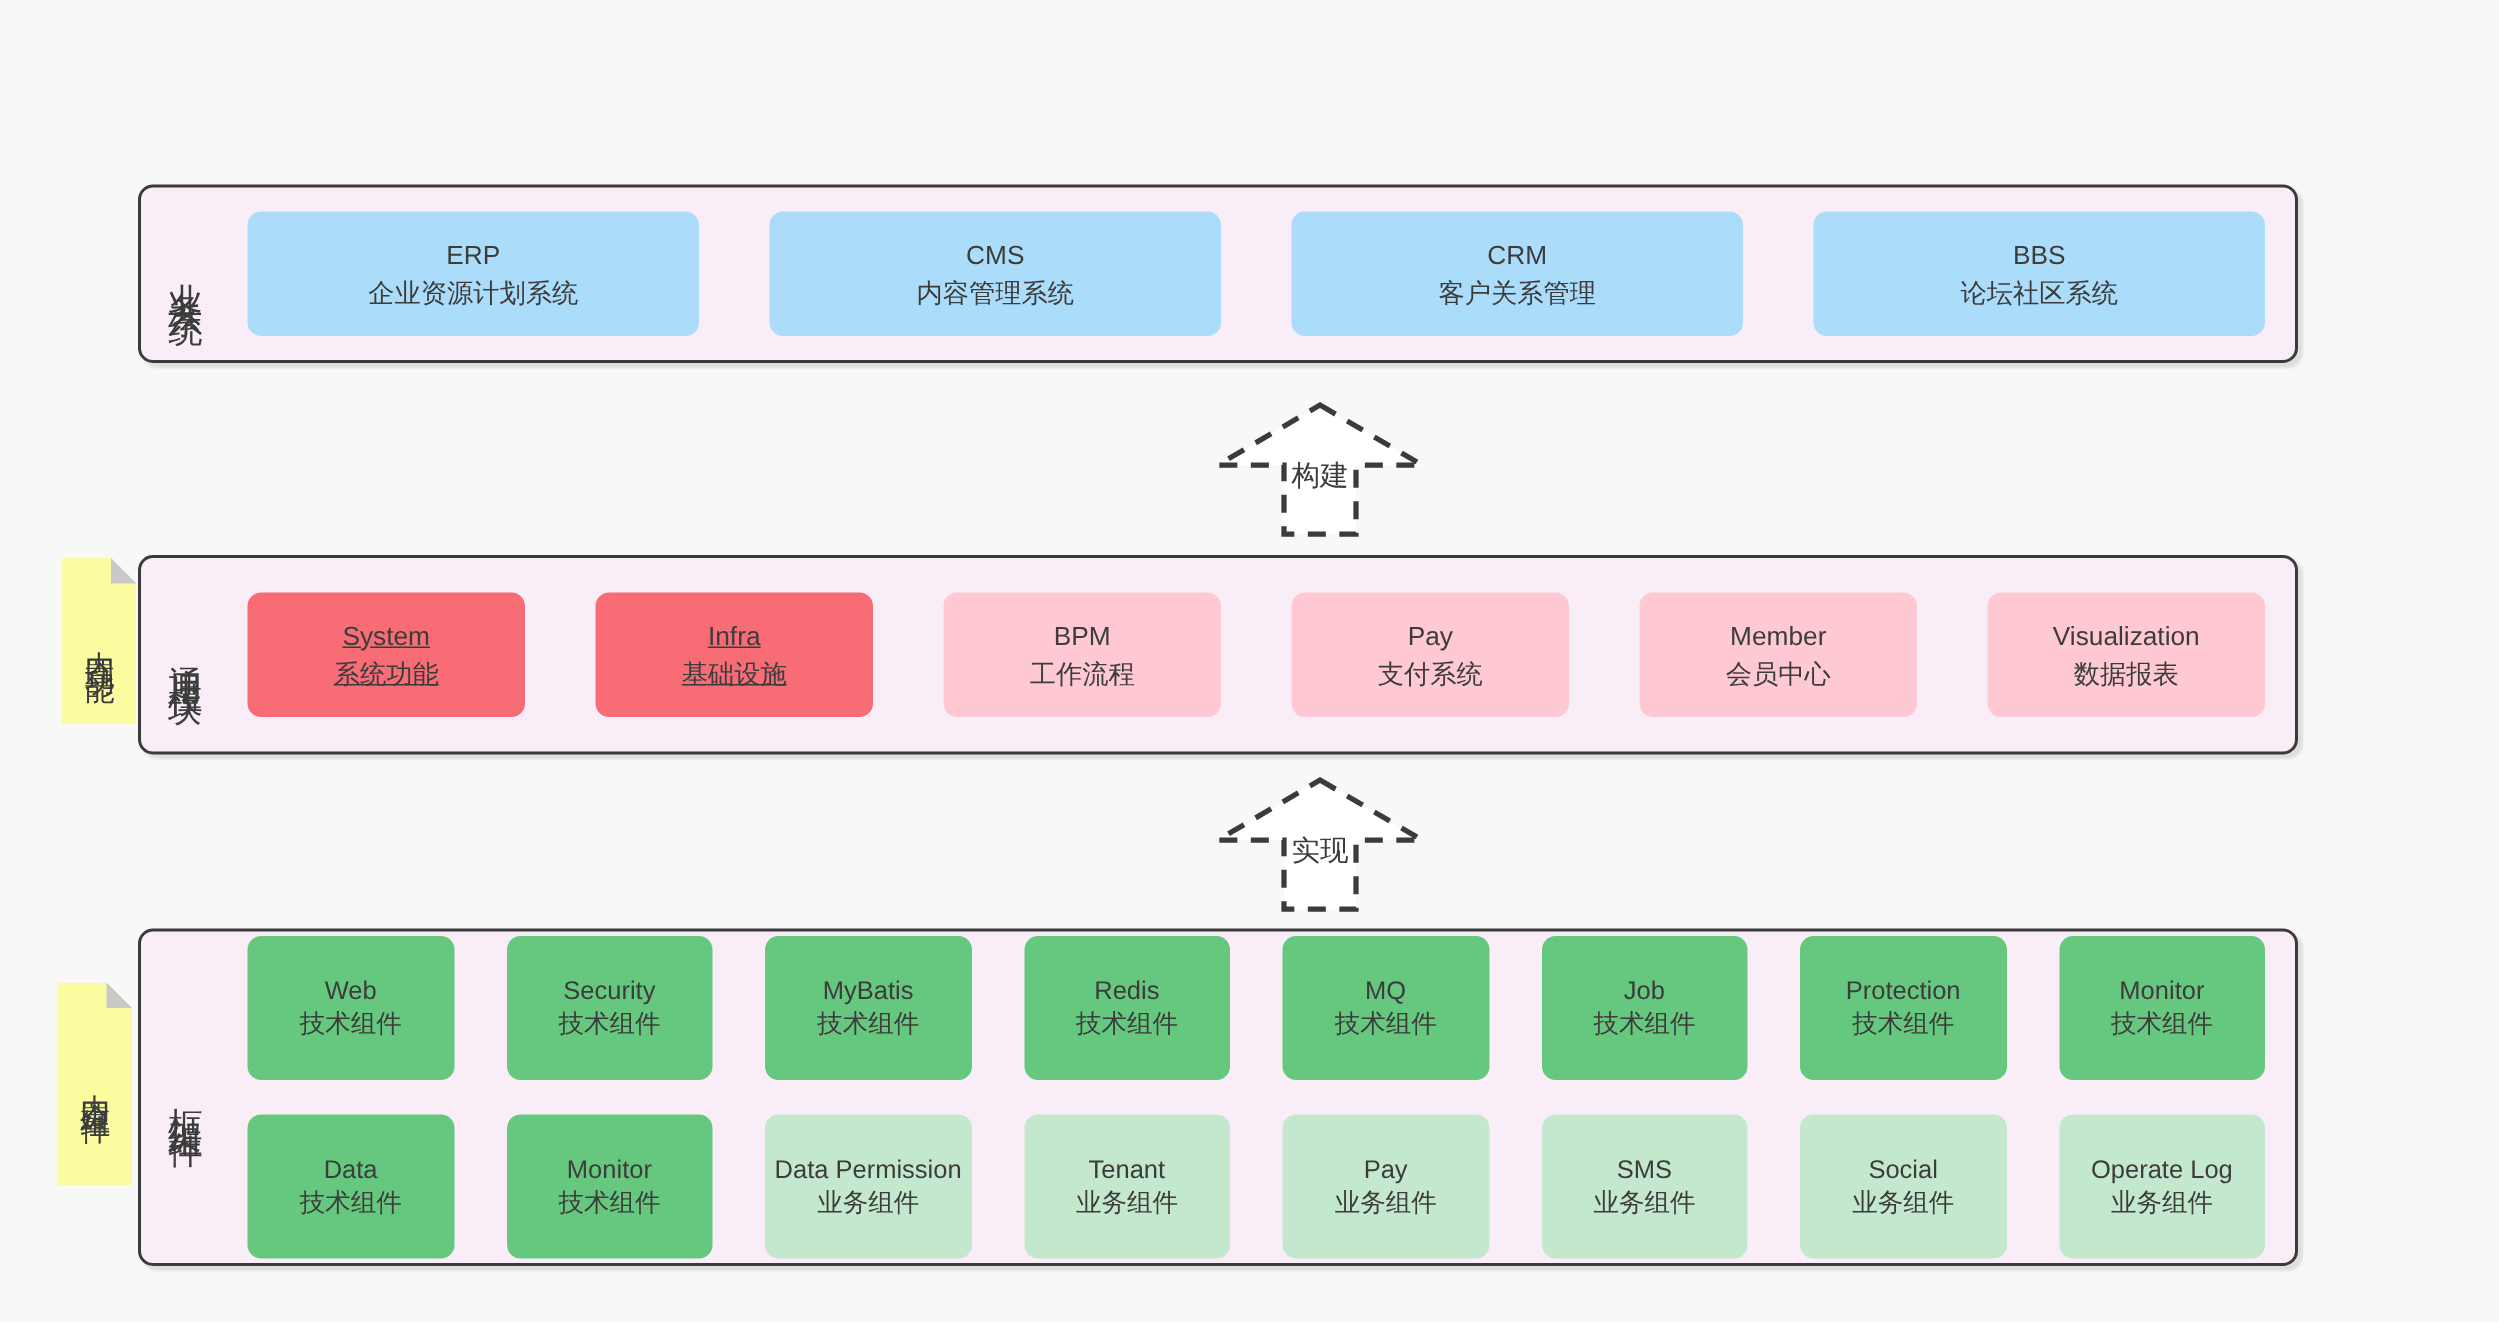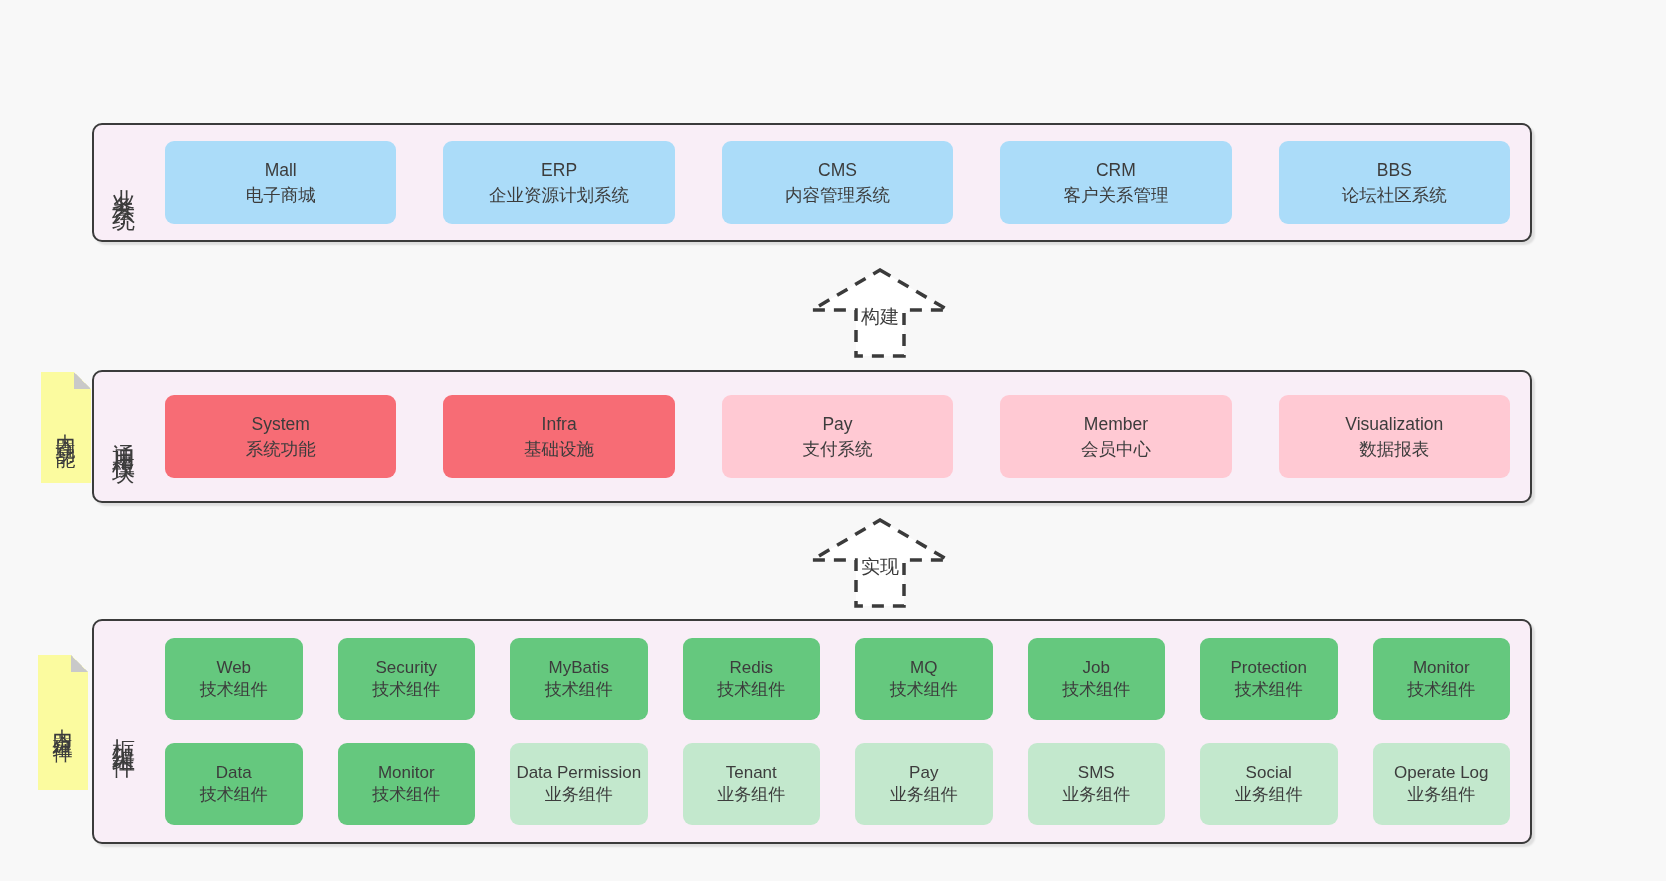--- a/index.html
+++ b/index.html
@@ -37,23 +37,23 @@
   .boxes{flex:1;display:flex;gap:47px;padding:0 20px 0 30px;}
   #panel-components .boxes{gap:35px;flex:none;}
 
   .box{
     flex:1;height:83px;border-radius:9px;
     display:flex;flex-direction:column;justify-content:center;align-items:center;
     text-align:center;
     font-size:17.5px;line-height:1.42;
     padding:2px 4px;box-sizing:border-box;
   }
-  #panel-components .box{height:82px;font-size:17px;line-height:1.3;}
+  #panel-components .box{height:96px;font-size:17px;line-height:1.3;}
   .box.blue{background:#abdcf9;}
-  .box.red{background:#f76c75;}
+  .box.red{background:#f76c75;text-decoration:underline;}
   .box.pink{background:#ffc9d3;}
   .box.green{background:#65c87e;}
   .box.lightgreen{background:#c3e8cd;}
 
   
   .note{
     position:absolute;width:50px;
     background:#fbfb9f;
     display:flex;align-items:center;justify-content:center;
     clip-path:polygon(0 0,calc(100% - 17px) 0,100% 17px,100% 100%,0 100%);
@@ -82,24 +82,20 @@
 </style>
 </head>
 <body>
 
 <div class="canvas">
 
   <section class="panel" id="panel-business">
     <div class="panel-label">业务系统</div>
     <div class="boxes">
       <div class="box blue">
-        <div>Mall</div>
-        <div>电子商城</div>
-      </div>
-      <div class="box blue">
         <div>ERP</div>
         <div>企业资源计划系统</div>
       </div>
       <div class="box blue">
         <div>CMS</div>
         <div>内容管理系统</div>
       </div>
       <div class="box blue">
         <div>CRM</div>
         <div>客户关系管理</div>
@@ -127,20 +123,24 @@
     <div class="boxes">
       <div class="box red">
         <div>System</div>
         <div>系统功能</div>
       </div>
       <div class="box red">
         <div>Infra</div>
         <div>基础设施</div>
       </div>
       <div class="box pink">
+        <div>BPM</div>
+        <div>工作流程</div>
+      </div>
+      <div class="box pink">
         <div>Pay</div>
         <div>支付系统</div>
       </div>
       <div class="box pink">
         <div>Member</div>
         <div>会员中心</div>
       </div>
       <div class="box pink">
         <div>Visualization</div>
         <div>数据报表</div>

